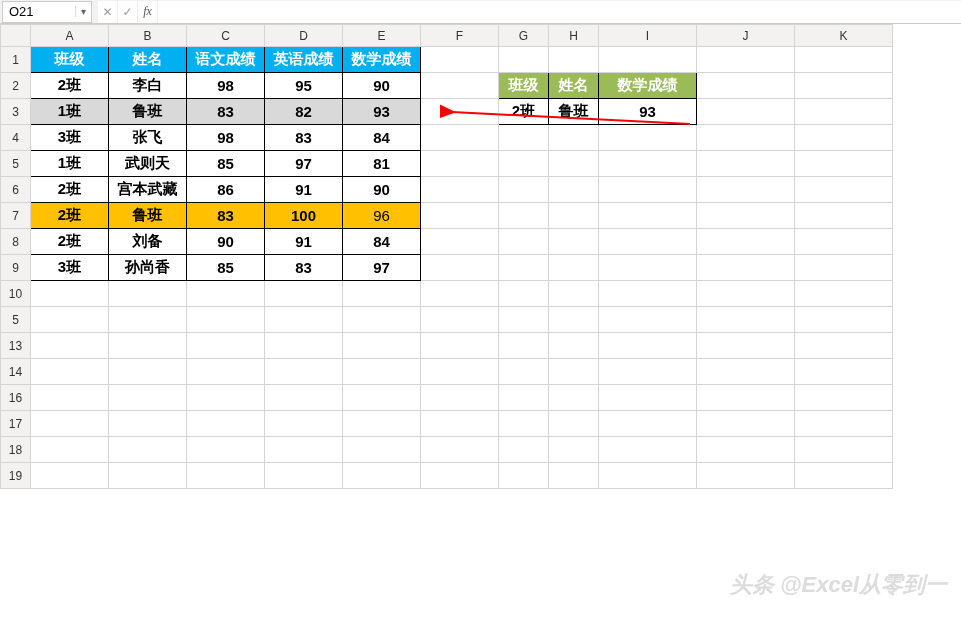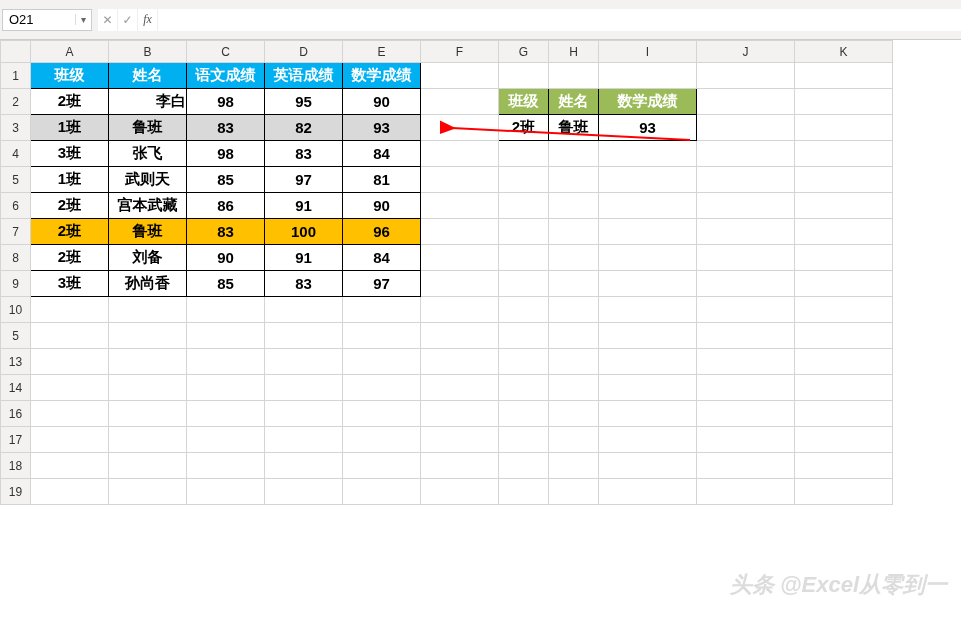--- a/index.html
+++ b/index.html
@@ -10,21 +10,21 @@
       width: 961px;
       height: 620px;
       overflow: hidden;
       position: relative;
     }
     
     .formula-bar {
       display: flex;
       align-items: center;
       border-bottom: 1px solid #ccc;
-      height: 40px;
+      height: 24px;
       background: #f3f2f1;
     }
     .name-box {
       display: flex;
       align-items: center;
       border: 1px solid #ccc;
       background: #fff;
       height: 22px;
       margin: 0 2px;
     }
@@ -174,21 +174,21 @@
           <td></td>
           <td></td>
           <td></td>
           <td></td>
           <td></td>
           <td></td>
         </tr>
         <tr>
           <td class="rowhdr">2</td>
           <td class="data-bold" style="font-weight: bold; border: 1px solid rgb(0, 0, 0);">2班</td>
-          <td class="data-bold" style="font-weight: bold; border: 1px solid rgb(0, 0, 0); text-align: right;">李白</td>
+          <td class="data-bold" style="font-weight: bold; border: 1px solid rgb(0, 0, 0);">李白</td>
           <td class="data-bold" style="font-weight: bold; border: 1px solid rgb(0, 0, 0);">98</td>
           <td class="data-bold" style="font-weight: bold; border: 1px solid rgb(0, 0, 0);">95</td>
           <td class="data-bold" style="font-weight: bold; border: 1px solid rgb(0, 0, 0);">90</td>
           <td></td>
           <td class="hdr-green" style="border: 1px solid rgb(0, 0, 0); font-weight: bold;">班级</td>
           <td class="hdr-green" style="border: 1px solid rgb(0, 0, 0); font-weight: bold;">姓名</td>
           <td class="hdr-green" style="border: 1px solid rgb(0, 0, 0); font-weight: bold;">数学成绩</td>
           <td></td>
           <td></td>
         </tr>
@@ -247,21 +247,21 @@
           <td></td>
           <td></td>
           <td></td>
         </tr>
         <tr>
           <td class="rowhdr">7</td>
           <td class="data-bold hl-orange" style="font-weight: bold; border: 1px solid rgb(0, 0, 0);">2班</td>
           <td class="data-bold hl-orange" style="font-weight: bold; border: 1px solid rgb(0, 0, 0);">鲁班</td>
           <td class="data-bold hl-orange" style="font-weight: bold; border: 1px solid rgb(0, 0, 0);">83</td>
           <td class="data-bold hl-orange" style="font-weight: bold; border: 1px solid rgb(0, 0, 0);">100</td>
-          <td class="data-bold hl-orange" style="font-weight: bold; border: 1px solid rgb(0, 0, 0); margin-left: 8px;">96</td>
+          <td class="data-bold hl-orange" style="font-weight: normal; border: 1px solid rgb(0, 0, 0); margin-left: 8px;">96</td>
           <td></td>
           <td></td>
           <td></td>
           <td></td>
           <td></td>
           <td></td>
         </tr>
         <tr>
           <td class="rowhdr">8</td>
           <td class="data-bold" style="font-weight: bold; border: 1px solid rgb(0, 0, 0);">2班</td>

